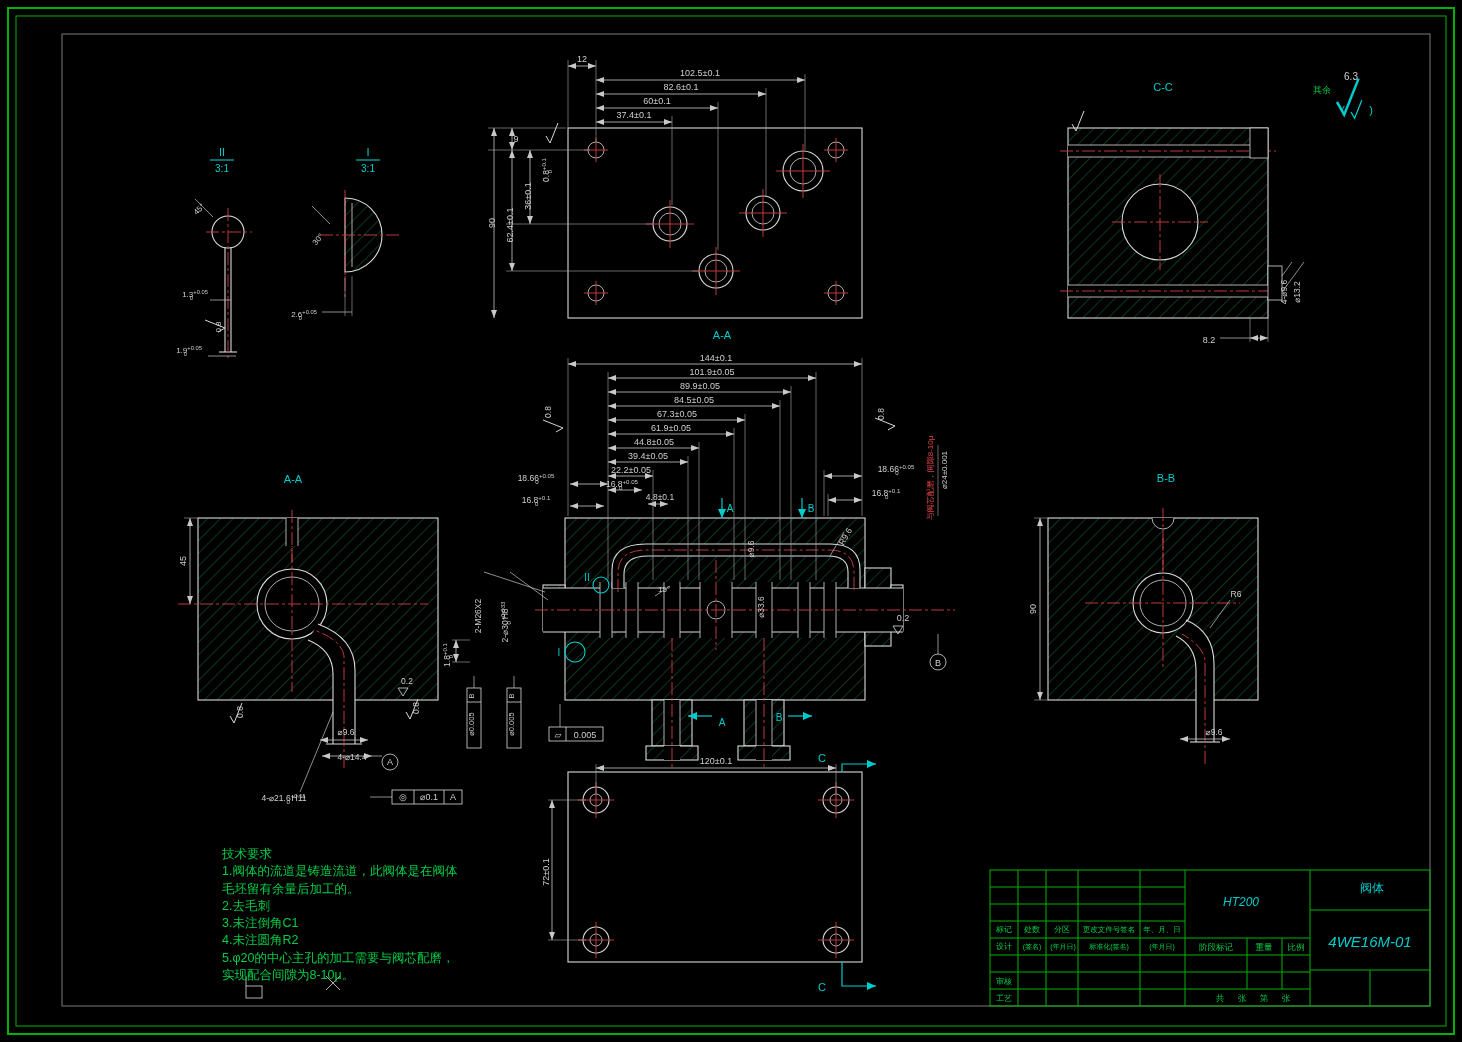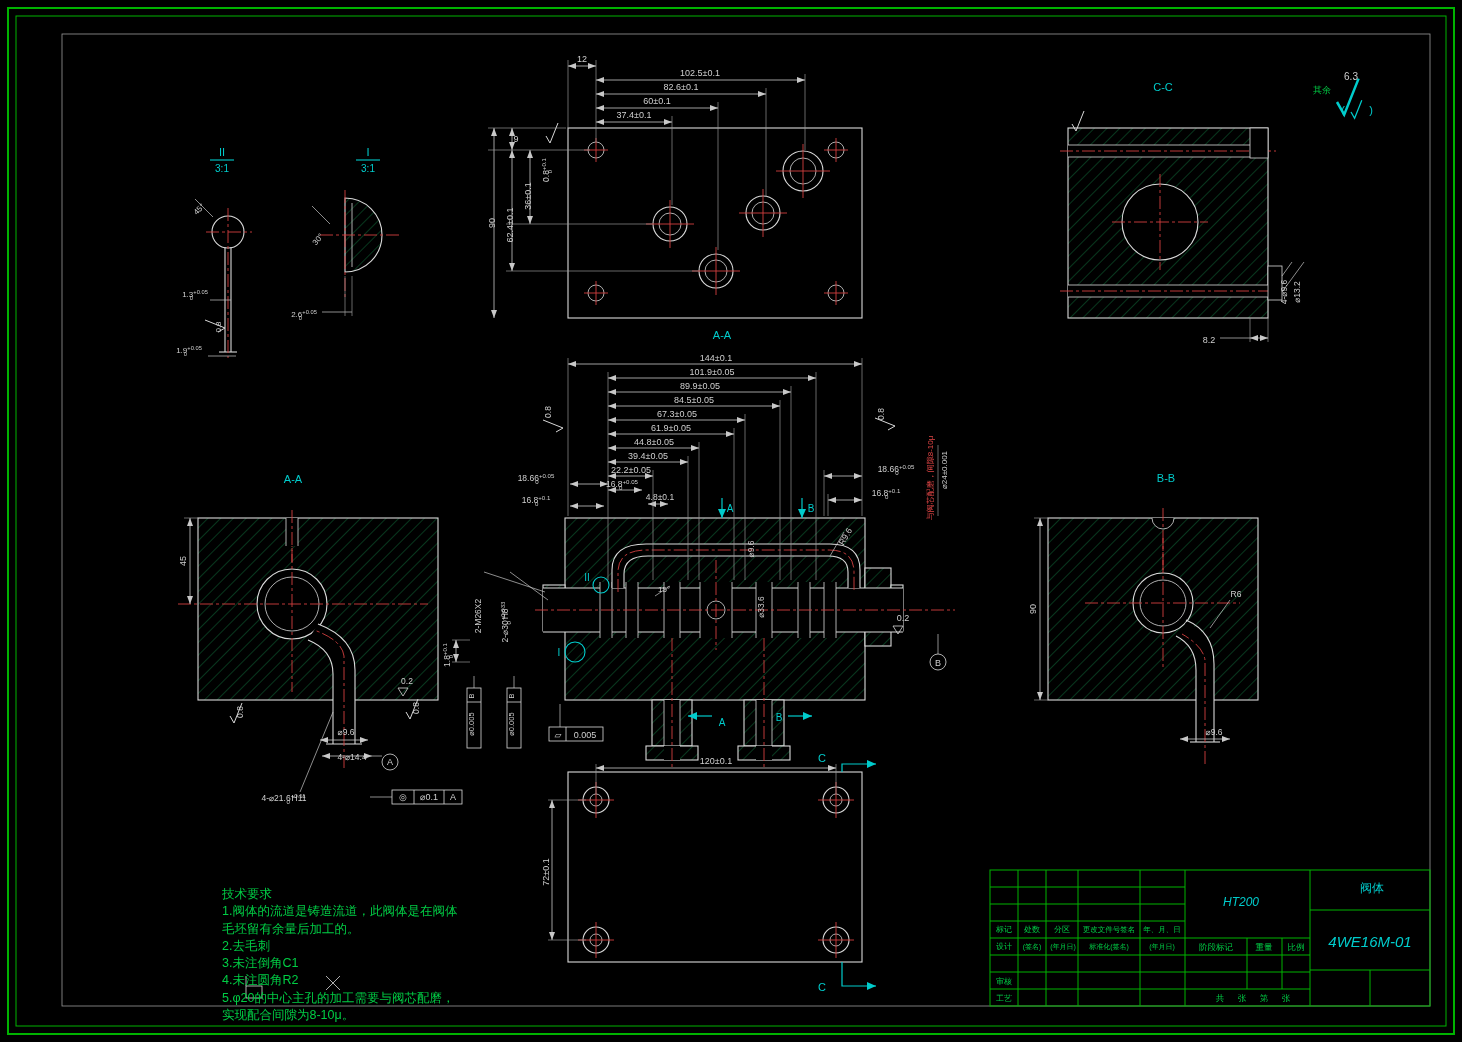--- a/index.html
+++ b/index.html
@@ -13,21 +13,21 @@
   .cl {stroke:#d24040;stroke-width:0.9;fill:none;stroke-dasharray:13 3 3 3}
   .cls{stroke:#d24040;stroke-width:0.9;fill:none}
   .dim{stroke:#c8c8c8;stroke-width:0.8;fill:none;marker-start:url(#ar);marker-end:url(#ar)}
   .wit{stroke:#9f9f9f;stroke-width:0.65;fill:none}
   .ldr{stroke:#c8c8c8;stroke-width:0.7;fill:none}
   .cy {stroke:#00cccc;stroke-width:1.1;fill:none}
   .cyar{stroke:#00cccc;stroke-width:1.2;fill:none;marker-end:url(#car)}
   .gl {stroke:#00b300;stroke-width:1;fill:none}
   .chk{stroke:#d9d9d9;stroke-width:1;fill:none}
   .chkc{stroke:#00cccc;stroke-width:1.4;fill:none}
-  #tech-req{position:absolute;left:222px;top:886px;width:300px;color:#00cc44;
+  #tech-req{position:absolute;left:222px;top:846px;width:300px;color:#00cc44;
             font-size:12.5px;line-height:1.38;white-space:pre-line;}
 </style>
 </head>
 <body>
 
 <div id="stage">
 
 <svg id="cad" width="1462" height="1042" viewBox="0 0 1462 1042">
   <defs>
     <pattern id="hatch" width="9" height="9" patternUnits="userSpaceOnUse" patternTransform="rotate(45)">

